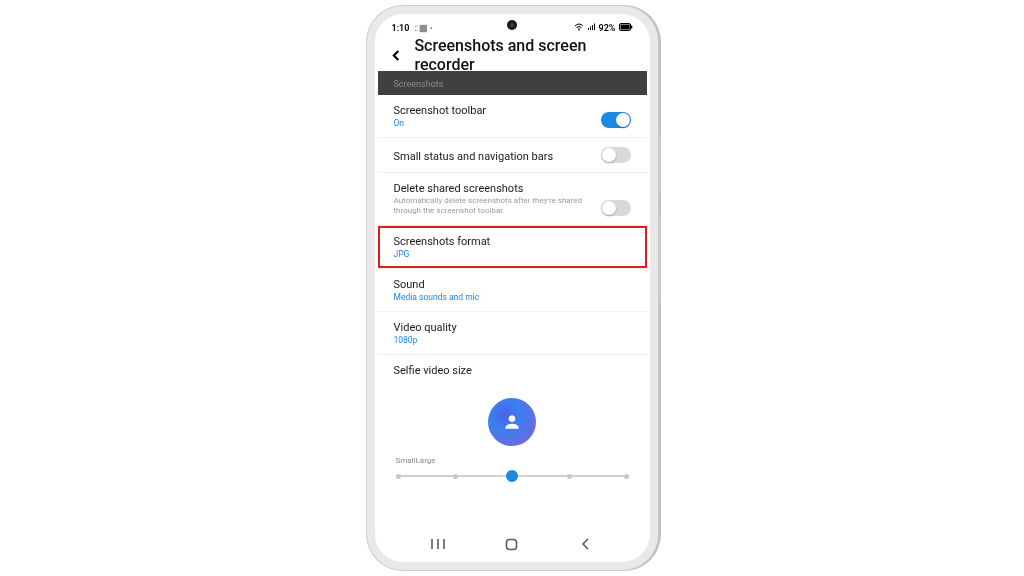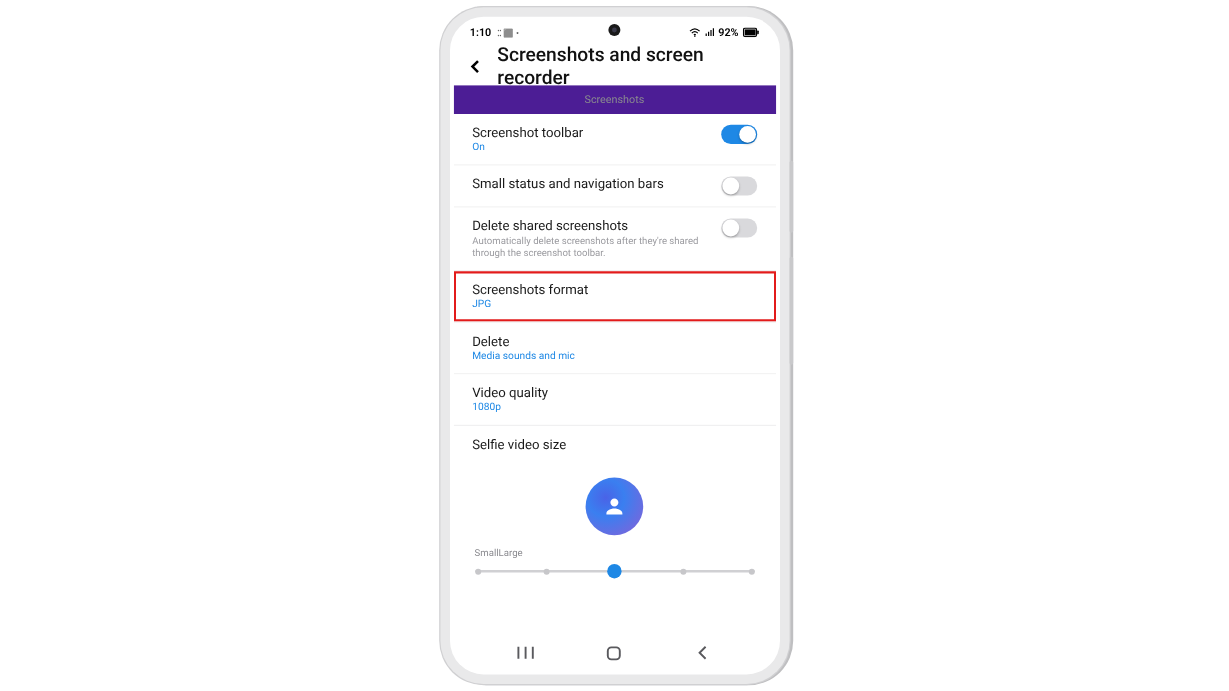--- a/index.html
+++ b/index.html
@@ -14,23 +14,23 @@
   
   .statusbar{height:22px;display:flex;align-items:center;justify-content:space-between;padding:0 14px;font-size:9px;font-weight:600;color:#000;}
   .statusbar .right{display:flex;align-items:center;gap:3px;}
   .sb-ico{display:inline-block;}
   
   .appbar{height:32px;display:flex;align-items:center;padding:0 12px;gap:10px;}
   .back{width:16px;height:16px;display:flex;align-items:center;justify-content:center;}
   .back svg{width:11px;height:11px;stroke:#000;stroke-width:2.3;fill:none;}
   .title{font-size:16px;font-weight:500;color:#111;}
   
-  .section-title{font-size:9px;color:#8a8a8f;padding:8px 16px 6px;background:#4c1d95;text-align:center;}
+  .section-title{font-size:9px;color:#8a8a8f;padding:8px 16px 6px;background:#404040;}
   .content{flex:1;overflow:hidden;background:#fff;}
-  .row{padding:9px 16px;display:flex;align-items:flex-start;justify-content:space-between;gap:8px;border-bottom:1px solid #f0f0f1;background:#fff;}
+  .row{padding:9px 16px;display:flex;align-items:flex-end;justify-content:space-between;gap:8px;border-bottom:1px solid #f0f0f1;background:#fff;}
   .row:last-child{border-bottom:none;}
   .row .txt{display:flex;flex-direction:column;gap:1px;flex:1;min-width:0;}
   .row .label{font-size:11px;color:#1a1a1a;}
   .row .sub{font-size:8.5px;color:#1e88e5;}
   .row .desc{font-size:8px;color:#9a9a9f;line-height:1.25;}
   .highlight{box-shadow:inset 0 0 0 2px #e21b1b;}
   
   .toggle{width:30px;height:16px;border-radius:10px;position:relative;flex:0 0 auto;}
   .toggle .knob{position:absolute;top:1px;width:14px;height:14px;background:#fff;border-radius:50%;box-shadow:0 1px 2px rgba(0,0,0,.3);}
   .toggle.on{background:#1e88e5;}
@@ -130,21 +130,21 @@
         <div class="row highlight">
           <div class="txt">
             <span class="label">Screenshots format</span>
             <span class="sub">JPG</span>
           </div>
         </div>
 
 
         <div class="row">
           <div class="txt">
-            <span class="label">Delete</span>
+            <span class="label">Sound</span>
             <span class="sub">Media sounds and mic</span>
           </div>
         </div>
 
         <div class="row">
           <div class="txt">
             <span class="label">Video quality</span>
             <span class="sub">1080p</span>
           </div>
         </div>

